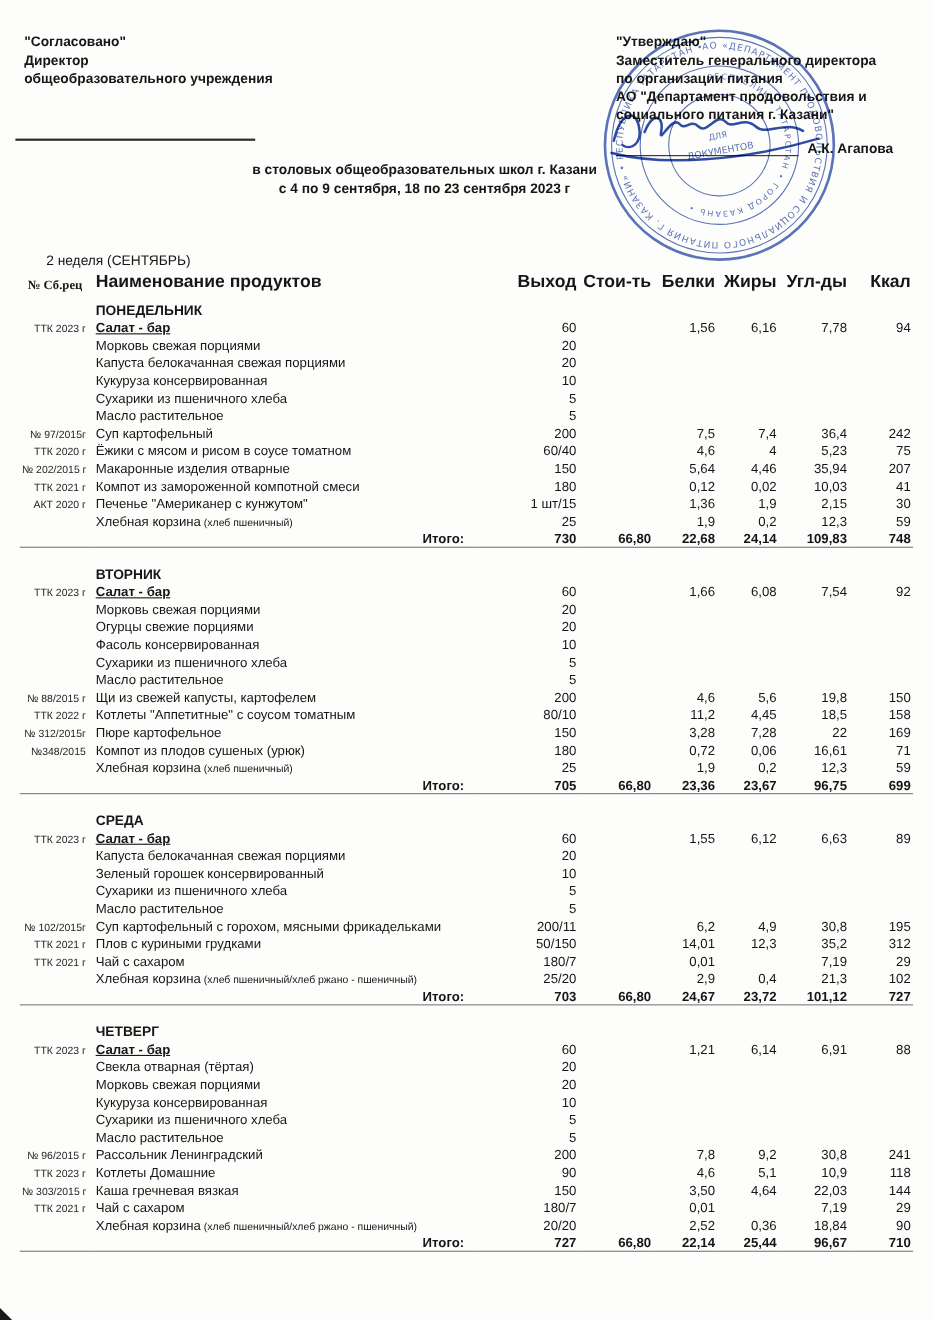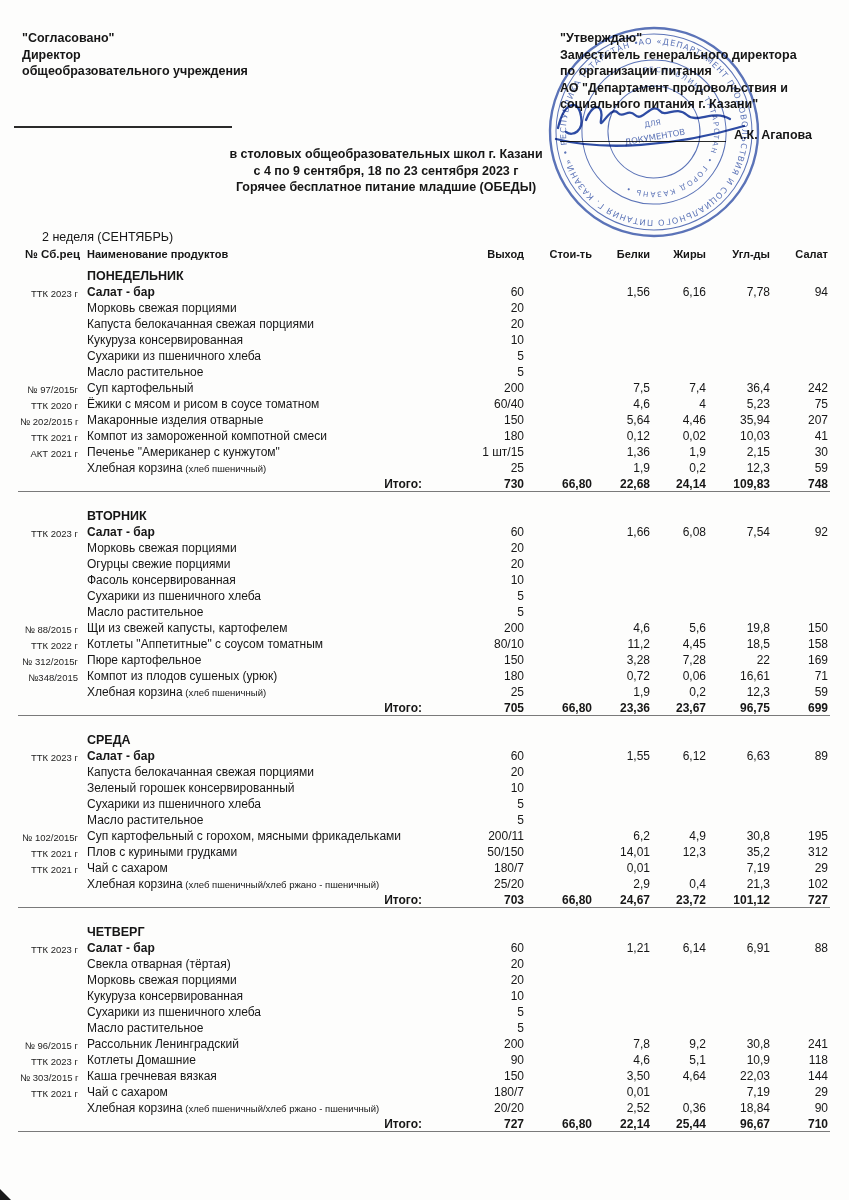--- a/index.html
+++ b/index.html
@@ -17,29 +17,29 @@
   .sign-line-left { position:absolute; top:126px; left:14px; width:218px; border-bottom:2px solid #2a2a2a; }
   .title-block { position:absolute; top:146px; left:0; width:772px; text-align:center; font-weight:bold; }
   .title-menu { font-size:13px; margin-bottom:4px; }
   .title-line { font-size:12.5px; line-height:16.5px; }
   
   .stamp { position:absolute; left:538px; top:16px; opacity:.78; mix-blend-mode:multiply; pointer-events:none; }
   .handsign { position:absolute; left:548px; top:76px; opacity:.92; mix-blend-mode:multiply; pointer-events:none; }
   
   .week-label { position:absolute; top:230px; left:42px; font-weight:normal; font-size:12.5px; }
   table.menu { position:absolute; top:248px; left:18px; border-collapse:collapse; table-layout:fixed; width:812px; font-size:12px; }
-  th { font-weight:bold; font-size:11px; padding:0 2px 3px 2px; vertical-align:bottom; white-space:nowrap; }
-  th.th-code { text-align:right; font-size:11.5px; }
+  th { font-weight:bold; font-size:16px; padding:0 2px 3px 2px; vertical-align:bottom; white-space:nowrap; }
+  th.th-code { text-align:center; font-size:11.5px;font-family:Liberation Serif, serif; }
   th.th-name { text-align:left; padding-left:5px; }
   th.th-num  { text-align:right; }
   td { padding:0 2px; height:16px; vertical-align:bottom; white-space:nowrap; }
   .col-code { text-align:right; font-size:9.5px; padding-right:4px; color:#1d1d1d; }
   .col-name { text-align:left; padding-left:5px; overflow:hidden;margin-left:24px; }
   .col-num  { text-align:right; }
-  .bold { font-weight:bold; }
+  .bold { font-weight:bold;text-decoration:underline; }
   .note { font-size:9.5px; }
   .day-row td { font-weight:bold; padding-top:4px; font-size:12.5px; }
   .total-row td { font-weight:bold; border-bottom:1.2px solid #7a7a7a; }
   .total-label { text-align:right; padding-right:12px; }
   .spacer-row td { height:11px; border:none; }
   .corner-artifact { position:absolute; left:0; bottom:0; width:0; height:0;
     border-left:11px solid #1a1a1a; border-top:11px solid transparent; }
 </style>
 </head>
 <body>
@@ -61,21 +61,20 @@
     <div>социального питания г. Казани"</div>
     <div class="sign-row">
       <span class="uline"></span>
       <span class="signer">А.К. Агапова</span>
     </div>
   </div>
 
   <div class="title-block">
     <div class="title-line">в столовых общеобразовательных школ г. Казани</div>
     <div class="title-line">с 4 по 9 сентября, 18 по 23 сентября 2023 г</div>
-    <div class="title-line">Горячее бесплатное питание младшие (ОБЕДЫ)</div>
   </div>
 
   <svg class="stamp" width="232" height="232" viewBox="0 0 232 232">
     <defs>
       <path id="ringO" d="M116,28 a88,88 0 1,1 -0.02,0" fill="none"></path>
       <path id="ringI" d="M116,56 a60,60 0 1,1 -0.02,0" fill="none"></path>
     </defs>
     <g transform="rotate(-10 116 116)">
       <circle cx="116" cy="116" r="104" fill="none" stroke="#2e4da6" stroke-width="2.4"></circle>
       <circle cx="116" cy="116" r="98" fill="none" stroke="#2e4da6" stroke-width="1"></circle>
@@ -115,21 +114,21 @@
     </colgroup>
     <thead>
       <tr>
         <th class="th-code">№ Сб.рец</th>
         <th class="th-name">Наименование продуктов</th>
         <th class="th-num">Выход</th>
         <th class="th-num">Стои-ть</th>
         <th class="th-num">Белки</th>
         <th class="th-num">Жиры</th>
         <th class="th-num">Угл-ды</th>
-        <th class="th-num">Салат</th>
+        <th class="th-num">Ккал</th>
       </tr>
     </thead>
     <tbody>
         <tr class="day-row">
           <td class="col-code"></td>
           <td class="col-name">ПОНЕДЕЛЬНИК</td>
           <td class="col-num"></td>
           <td class="col-num"></td>
           <td class="col-num"></td>
           <td class="col-num"></td>
@@ -230,21 +229,21 @@
           <td class="col-code">ТТК 2021 г</td>
           <td class="col-name"><span>Компот из замороженной компотной смеси</span></td>
           <td class="col-num">180</td>
           <td class="col-num"></td>
           <td class="col-num">0,12</td>
           <td class="col-num">0,02</td>
           <td class="col-num">10,03</td>
           <td class="col-num">41</td>
         </tr>
         <tr>
-          <td class="col-code">АКТ 2021 г</td>
+          <td class="col-code">АКТ 2020 г</td>
           <td class="col-name"><span>Печенье "Американер с кунжутом"</span></td>
           <td class="col-num">1 шт/15</td>
           <td class="col-num"></td>
           <td class="col-num">1,36</td>
           <td class="col-num">1,9</td>
           <td class="col-num">2,15</td>
           <td class="col-num">30</td>
         </tr>
         <tr>
           <td class="col-code"></td>

